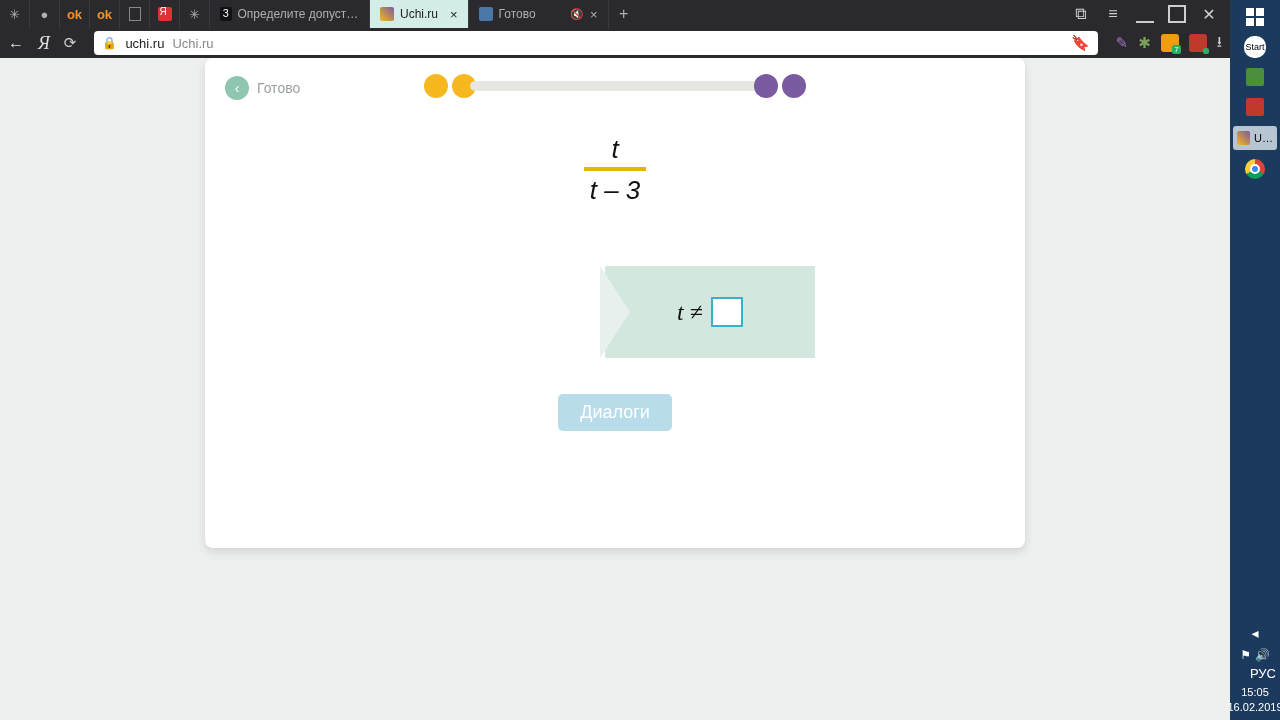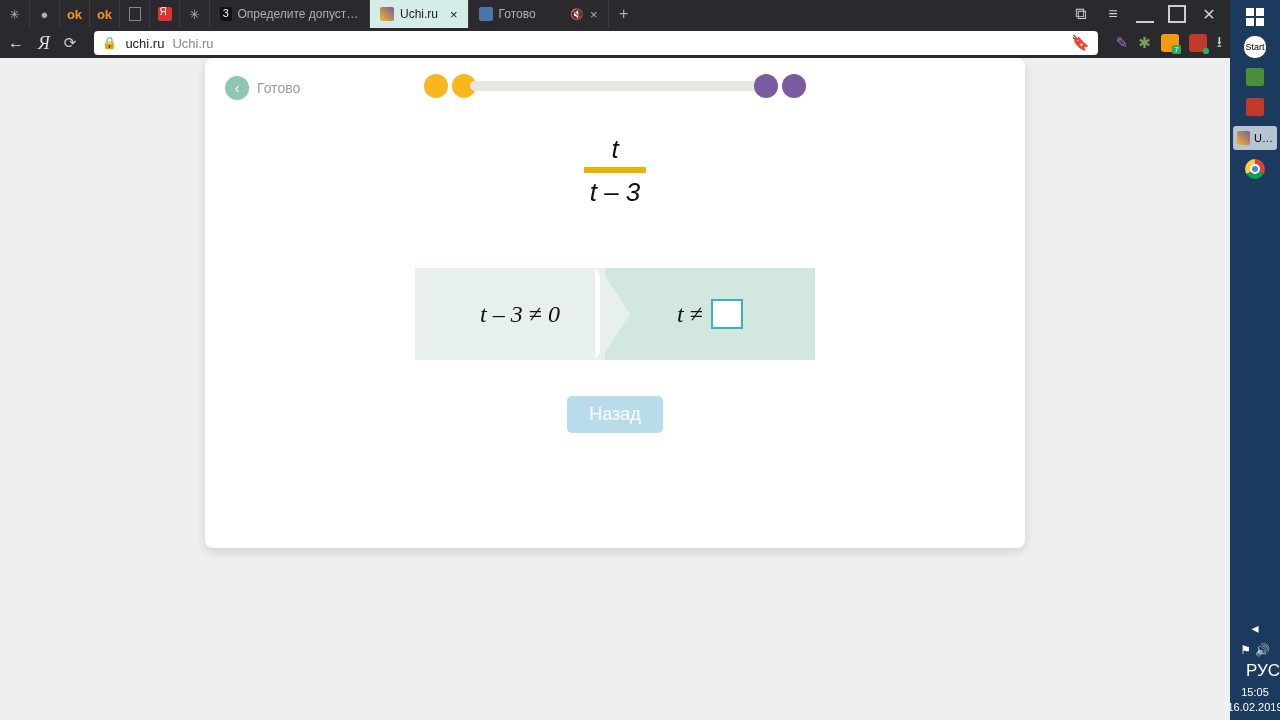--- a/index.html
+++ b/index.html
@@ -12,21 +12,21 @@
     
     .win-sidebar { width:50px; background:#1c3a5e; display:flex; flex-direction:column; align-items:center; padding-top:6px; gap:8px; justify-content:space-between; }
     .win-top-icons { display:flex; flex-direction:column; gap:8px; align-items:center; }
     .win-bottom-icons { display:flex; flex-direction:column; align-items:center; gap:4px; padding-bottom:6px; }
     .win-icon { width:22px; height:22px; display:flex; align-items:center; justify-content:center; color:#fff; font-size:14px; }
     .win-start { background:#fff; color:#000; width:22px; height:22px; display:flex; align-items:center; justify-content:center; font-size:9px; font-weight:normal; border-radius:10px; }
     .win-task { width:44px; height:24px; background:#b7c5d3; border-radius:3px; display:flex; align-items:center; gap:4px; padding:0 4px; color:#000; font-size:11px; }
     .win-pic { width:18px; height:18px; background:#4a8f3c; border-radius:2px; }
     .win-pic.red { background:#c0392b; }
     .win-time { color:#fff; font-size:11px; text-align:center; line-height:1.3; }
-    .win-lang { color:#fff; font-size:17px;margin-left:16px; }
+    .win-lang { color:#fff; font-size:13px;margin-left:16px; }
     .win-flags { display:flex; gap:4px; color:#fff; font-size:12px; }
 
     
     .tabstrip { height:28px; background:#2a2a2e; display:flex; align-items:stretch; color:#b0b0b0; font-size:12px; }
     .tabstrip .fav { width:30px; display:flex; align-items:center; justify-content:center; border-right:1px solid #3a3a3e; font-size:13px; }
     .tab { display:flex; align-items:center; gap:6px; padding:0 10px; border-right:1px solid #3a3a3e; max-width:160px; min-width:30px; }
     .tab.active { background:#d5ede8; color:#222; }
     .tab .title { overflow:hidden; white-space:nowrap; text-overflow:ellipsis; }
     .tab .close { font-size:13px; }
     .tab .mute { font-size:11px; }
@@ -68,21 +68,21 @@
     .pbar { width:290px; height:10px; background:#e6e6e3; border-radius:5px; margin:0 -6px; }
     .dots { display:flex; gap:4px; }
     .dot { width:24px; height:24px; border-radius:50%; }
     .dot.yellow { background:#f6b81e; }
     .dot.purple { background:#7a5aa0; }
 
     .heading { text-align:center; font-size:30px; font-weight:700; color:#111; margin-top:42px; }
 
     .fraction { margin:32px auto 0; text-align:center; font-family:Georgia,'Times New Roman',serif; font-style:italic; font-size:26px; color:#111; display:flex; flex-direction:column; align-items:center; width:max-content; }
     .fraction .num { padding:0 6px 2px; }
-    .fraction .den { padding:4px 6px 0; border-top:6px solid #eab308; }
+    .fraction .den { padding:4px 6px 0; border-top:4px solid #eab308; }
 
     .step-wrap { margin:60px auto 0; width:400px; height:92px; position:relative; }
     .step-a { position:absolute; left:0; top:0; bottom:0; width:210px; background:#e8f0ed; display:flex; align-items:center; justify-content:center; }
     .step-b { position:absolute; right:0; top:0; bottom:0; width:210px; background:#d2e8de; display:flex; align-items:center; justify-content:center; gap:8px; }
     .chevron { position:absolute; left:185px; top:0; width:0; height:0; border-top:46px solid transparent; border-bottom:46px solid transparent; border-left:30px solid #e8f0ed; z-index:2; }
     .chevron-white { position:absolute; left:180px; top:0; width:0; height:0; border-top:46px solid transparent; border-bottom:46px solid transparent; border-left:30px solid #fff; z-index:1; }
     .expr { font-family:Georgia,'Times New Roman',serif; font-style:italic; font-size:24px; color:#111; white-space:nowrap; }
     .ans-input { width:32px; height:30px; border:2px solid #3ab0c9; background:#fff; font-size:20px; text-align:center; font-family:Georgia,serif; }
 
     .done-btn { display:block; margin:36px auto 0; background:#b9dceb; color:#fff; border:none; border-radius:5px; font-size:18px; padding:8px 22px; }
@@ -193,32 +193,29 @@
         </div>
       </div>
 
 
       <div class="fraction">
         <div class="num">t</div>
         <div class="den">t – 3</div>
       </div>
 
       <div class="step-wrap">
-        <div class="step-a">
-          <span class="expr">t – 3 ≠ 0</span>
-        </div>
         <div class="step-b">
           <span class="expr">t ≠</span>
           <input class="ans-input" value="" style="">
         </div>
         <div class="chevron-white"></div>
         <div class="chevron"></div>
       </div>
 
-      <button class="done-btn">Назад</button>
+      <button class="done-btn">Диалоги</button>
     </div>
   </div>
 </div>
 
 <div class="win-sidebar">
   <div class="win-top-icons">
     <div class="win-icon">
         <div class="win-logo">
           <span></span>
           <span></span>

